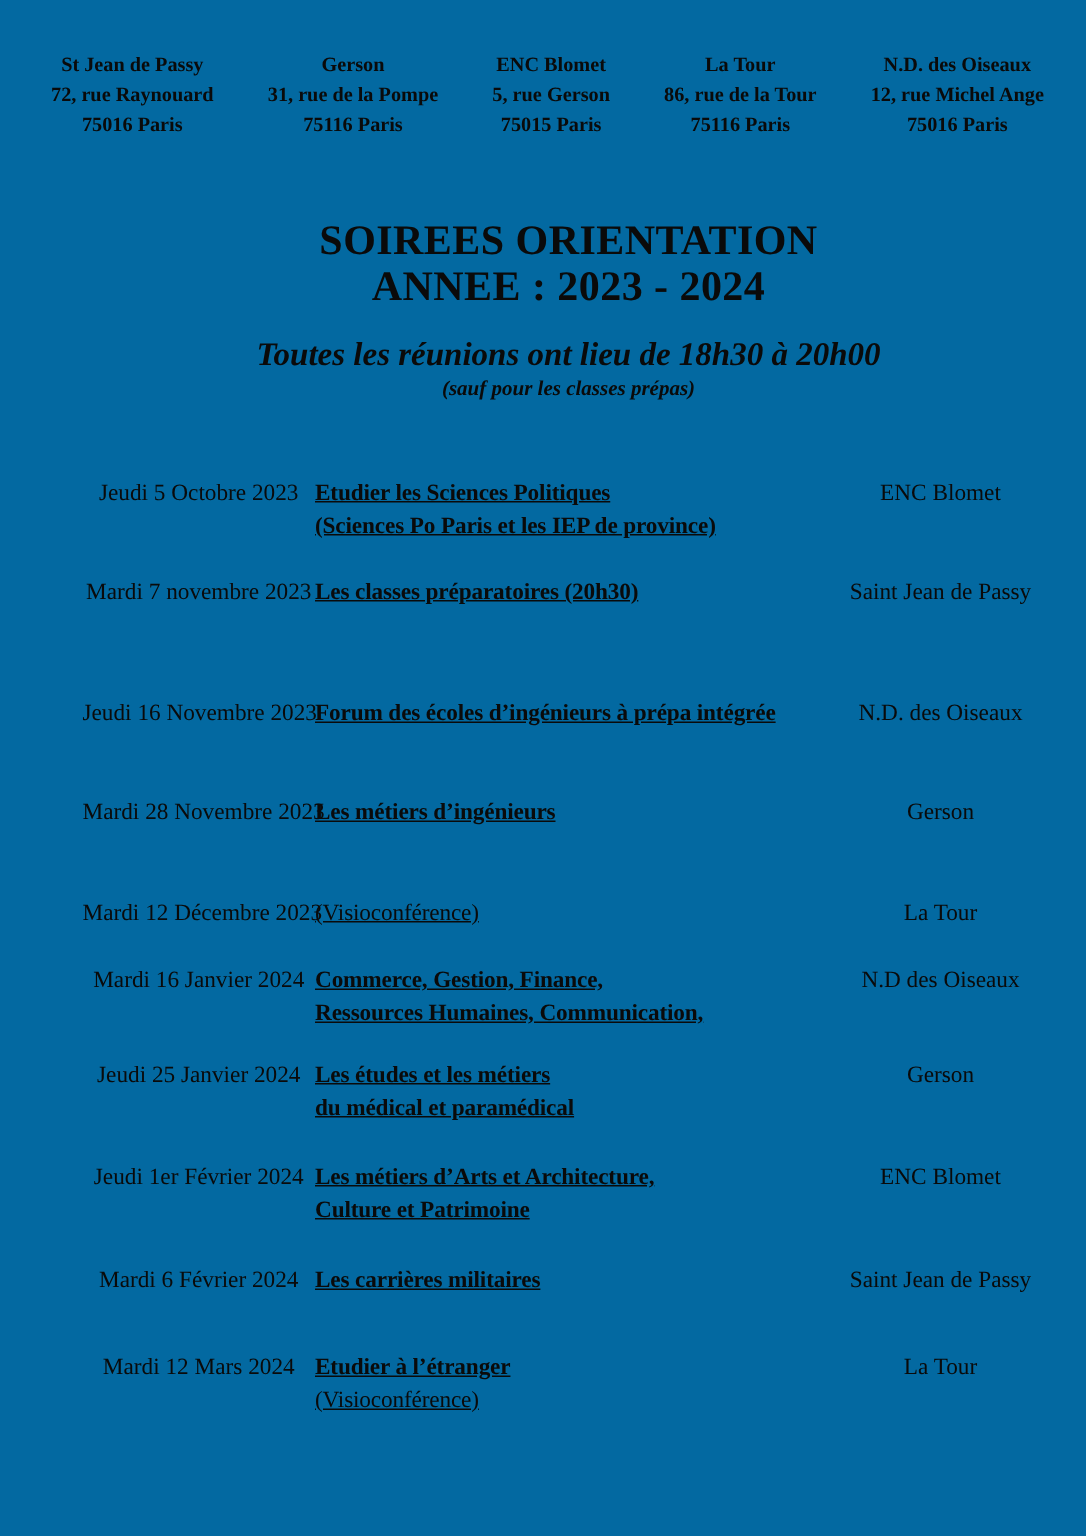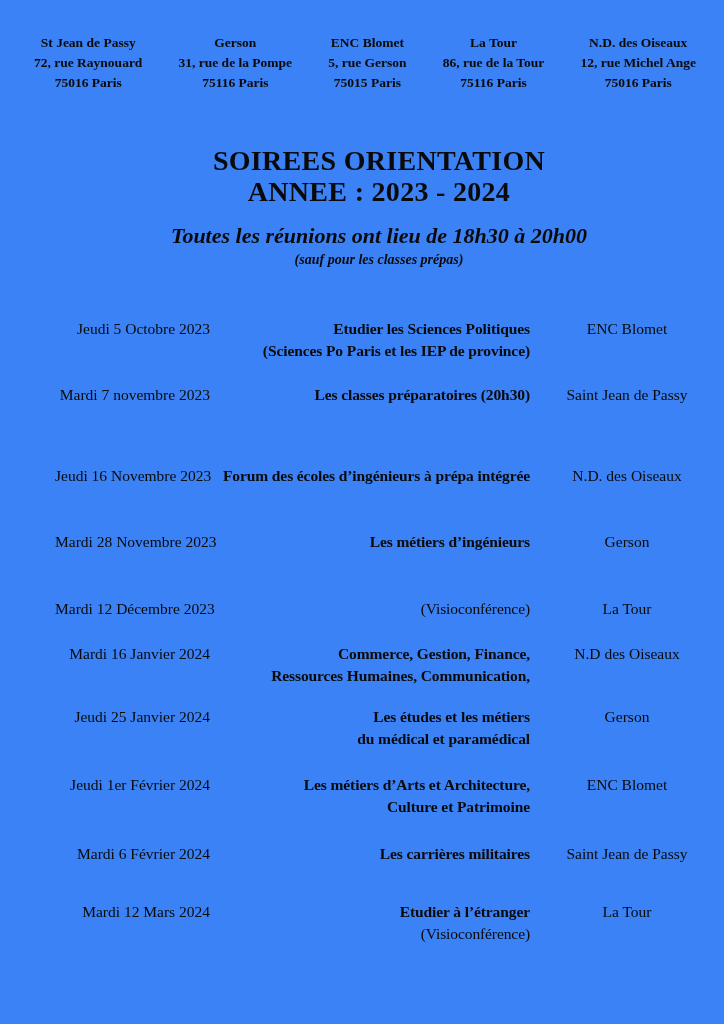--- a/index.html
+++ b/index.html
@@ -6,21 +6,21 @@
     margin: 0;
     padding: 0;
     background: #ffffff;
     font-family: "Liberation Serif", serif;
     color: #0a0a0a;
   }
   .page {
     width: 724px;
     height: 1024px;
     box-sizing: border-box;
-    background: #3b82f6;
+    background: #0369a1;
     padding-top: 33px;
     overflow: hidden;
     position: relative;
   }
 
   
   .schools {
     display: flex;
     justify-content: space-between;
     padding: 0 28px 0 34px;
@@ -61,25 +61,26 @@
     margin-top: 50px;
     padding-left: 55px;
   }
   .session-row {
     display: grid;
     grid-template-columns: 155px 320px 194px;
     align-items: start;
     font-size: 15.5px;
     line-height: 22px;
   }
-  .session-date { text-align: right; white-space: nowrap; }
+  .session-date { text-align: center; white-space: nowrap; }
   .session-topic {
-    text-align: right;
+    text-align: left;
     font-weight: 700;
     letter-spacing: -0.1px;
+    text-decoration: underline;
   }
   .topic-line { white-space: nowrap; }
   .topic-note { font-weight: 400; white-space: nowrap; }
   .session-location { text-align: center; }
 
   .session-row:nth-child(1)  { margin-bottom: 22px; }
   .session-row:nth-child(2)  { margin-bottom: 59px; }
   .session-row:nth-child(3)  { margin-bottom: 44px; }
   .session-row:nth-child(4)  { margin-bottom: 45px; }
   .session-row:nth-child(5)  { margin-bottom: 23px; }

